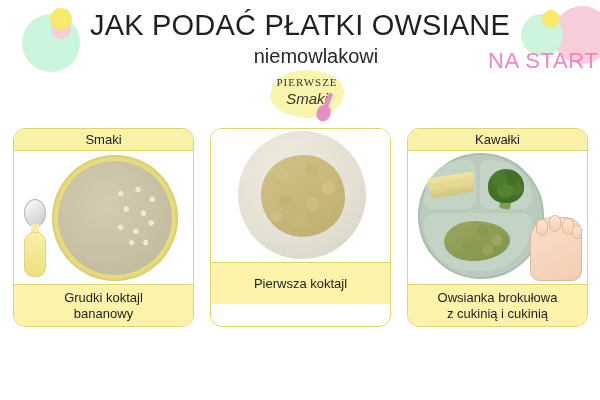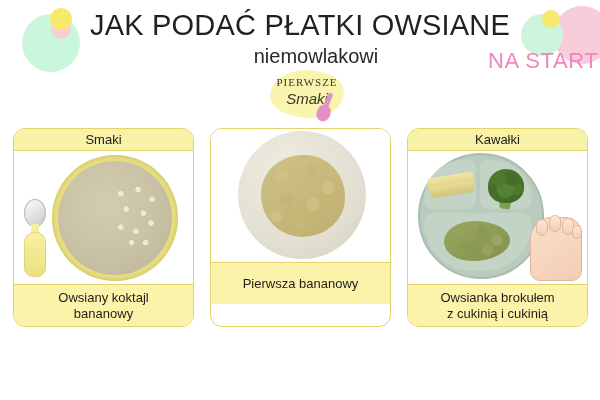--- a/index.html
+++ b/index.html
@@ -408,32 +408,32 @@
       <div class="bowl-outer"></div>
       <div class="bowl-rim"></div>
       <div class="flakes"></div>
       <div class="baby-spoon">
         <div class="sp-bowl"></div>
         <div class="sp-neck"></div>
         <div class="sp-handle"></div>
       </div>
     </div>
     <div class="card-caption">
-      <span class="line">Owsiany koktajl</span>
+      <span class="line">Grudki koktajl</span>
       <span class="line">bananowy</span>
     </div>
   </div>
 
   <div class="card">
     <div class="card-photo" id="photo-2">
       <div class="plate"></div>
       <div class="porridge"></div>
     </div>
     <div class="card-caption">
-      <span class="line">Pierwsza bananowy</span>
+      <span class="line">Pierwsza koktajl</span>
     </div>
   </div>
 
   <div class="card">
     <div class="card-header">Kawałki</div>
     <div class="card-photo" id="photo-3">
       <div class="plate3"></div>
       <div class="sec-tl"></div>
       <div class="sec-tr"></div>
       <div class="sec-bot"></div>
@@ -444,18 +444,18 @@
       <div class="mash"></div>
       <div class="fist">
         <div class="palm"></div>
         <div class="fing f1"></div>
         <div class="fing f2"></div>
         <div class="fing f3"></div>
         <div class="fing f4"></div>
       </div>
     </div>
     <div class="card-caption">
-      <span class="line">Owsianka brokułem</span>
+      <span class="line">Owsianka brokułowa</span>
       <span class="line">z cukinią i cukinią</span>
     </div>
   </div>
 
 </div>
 
 </body></html>

